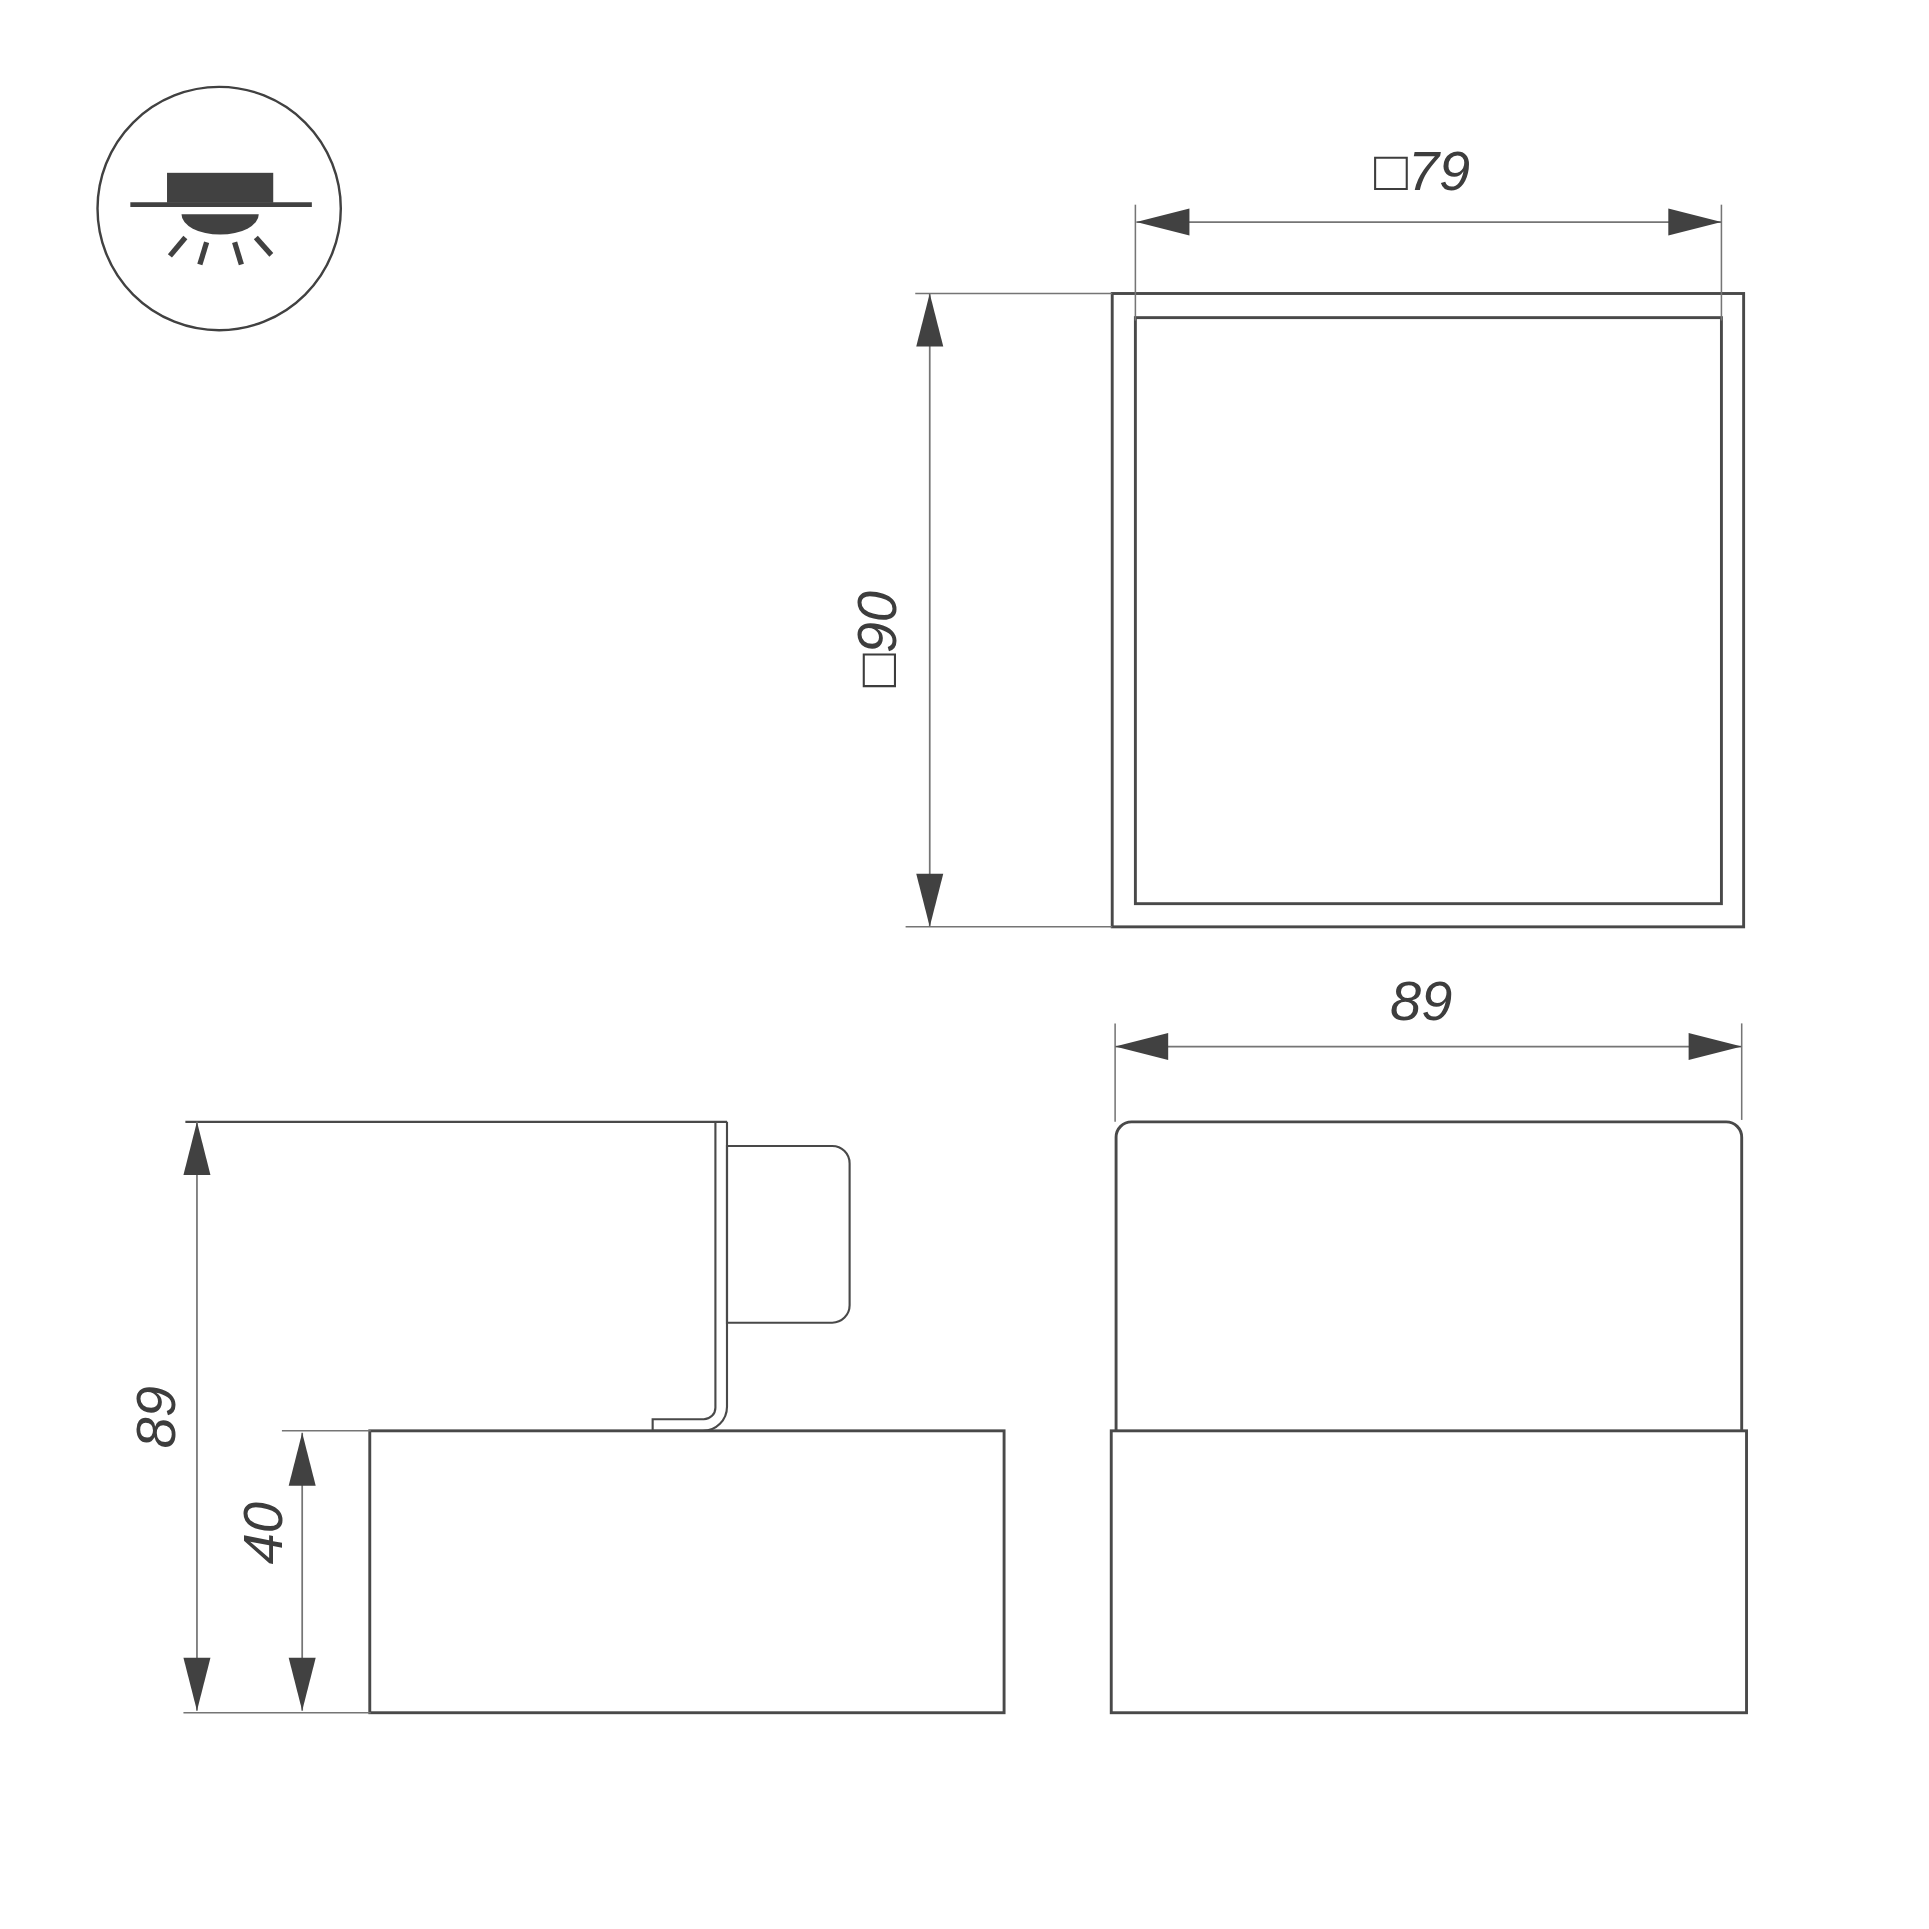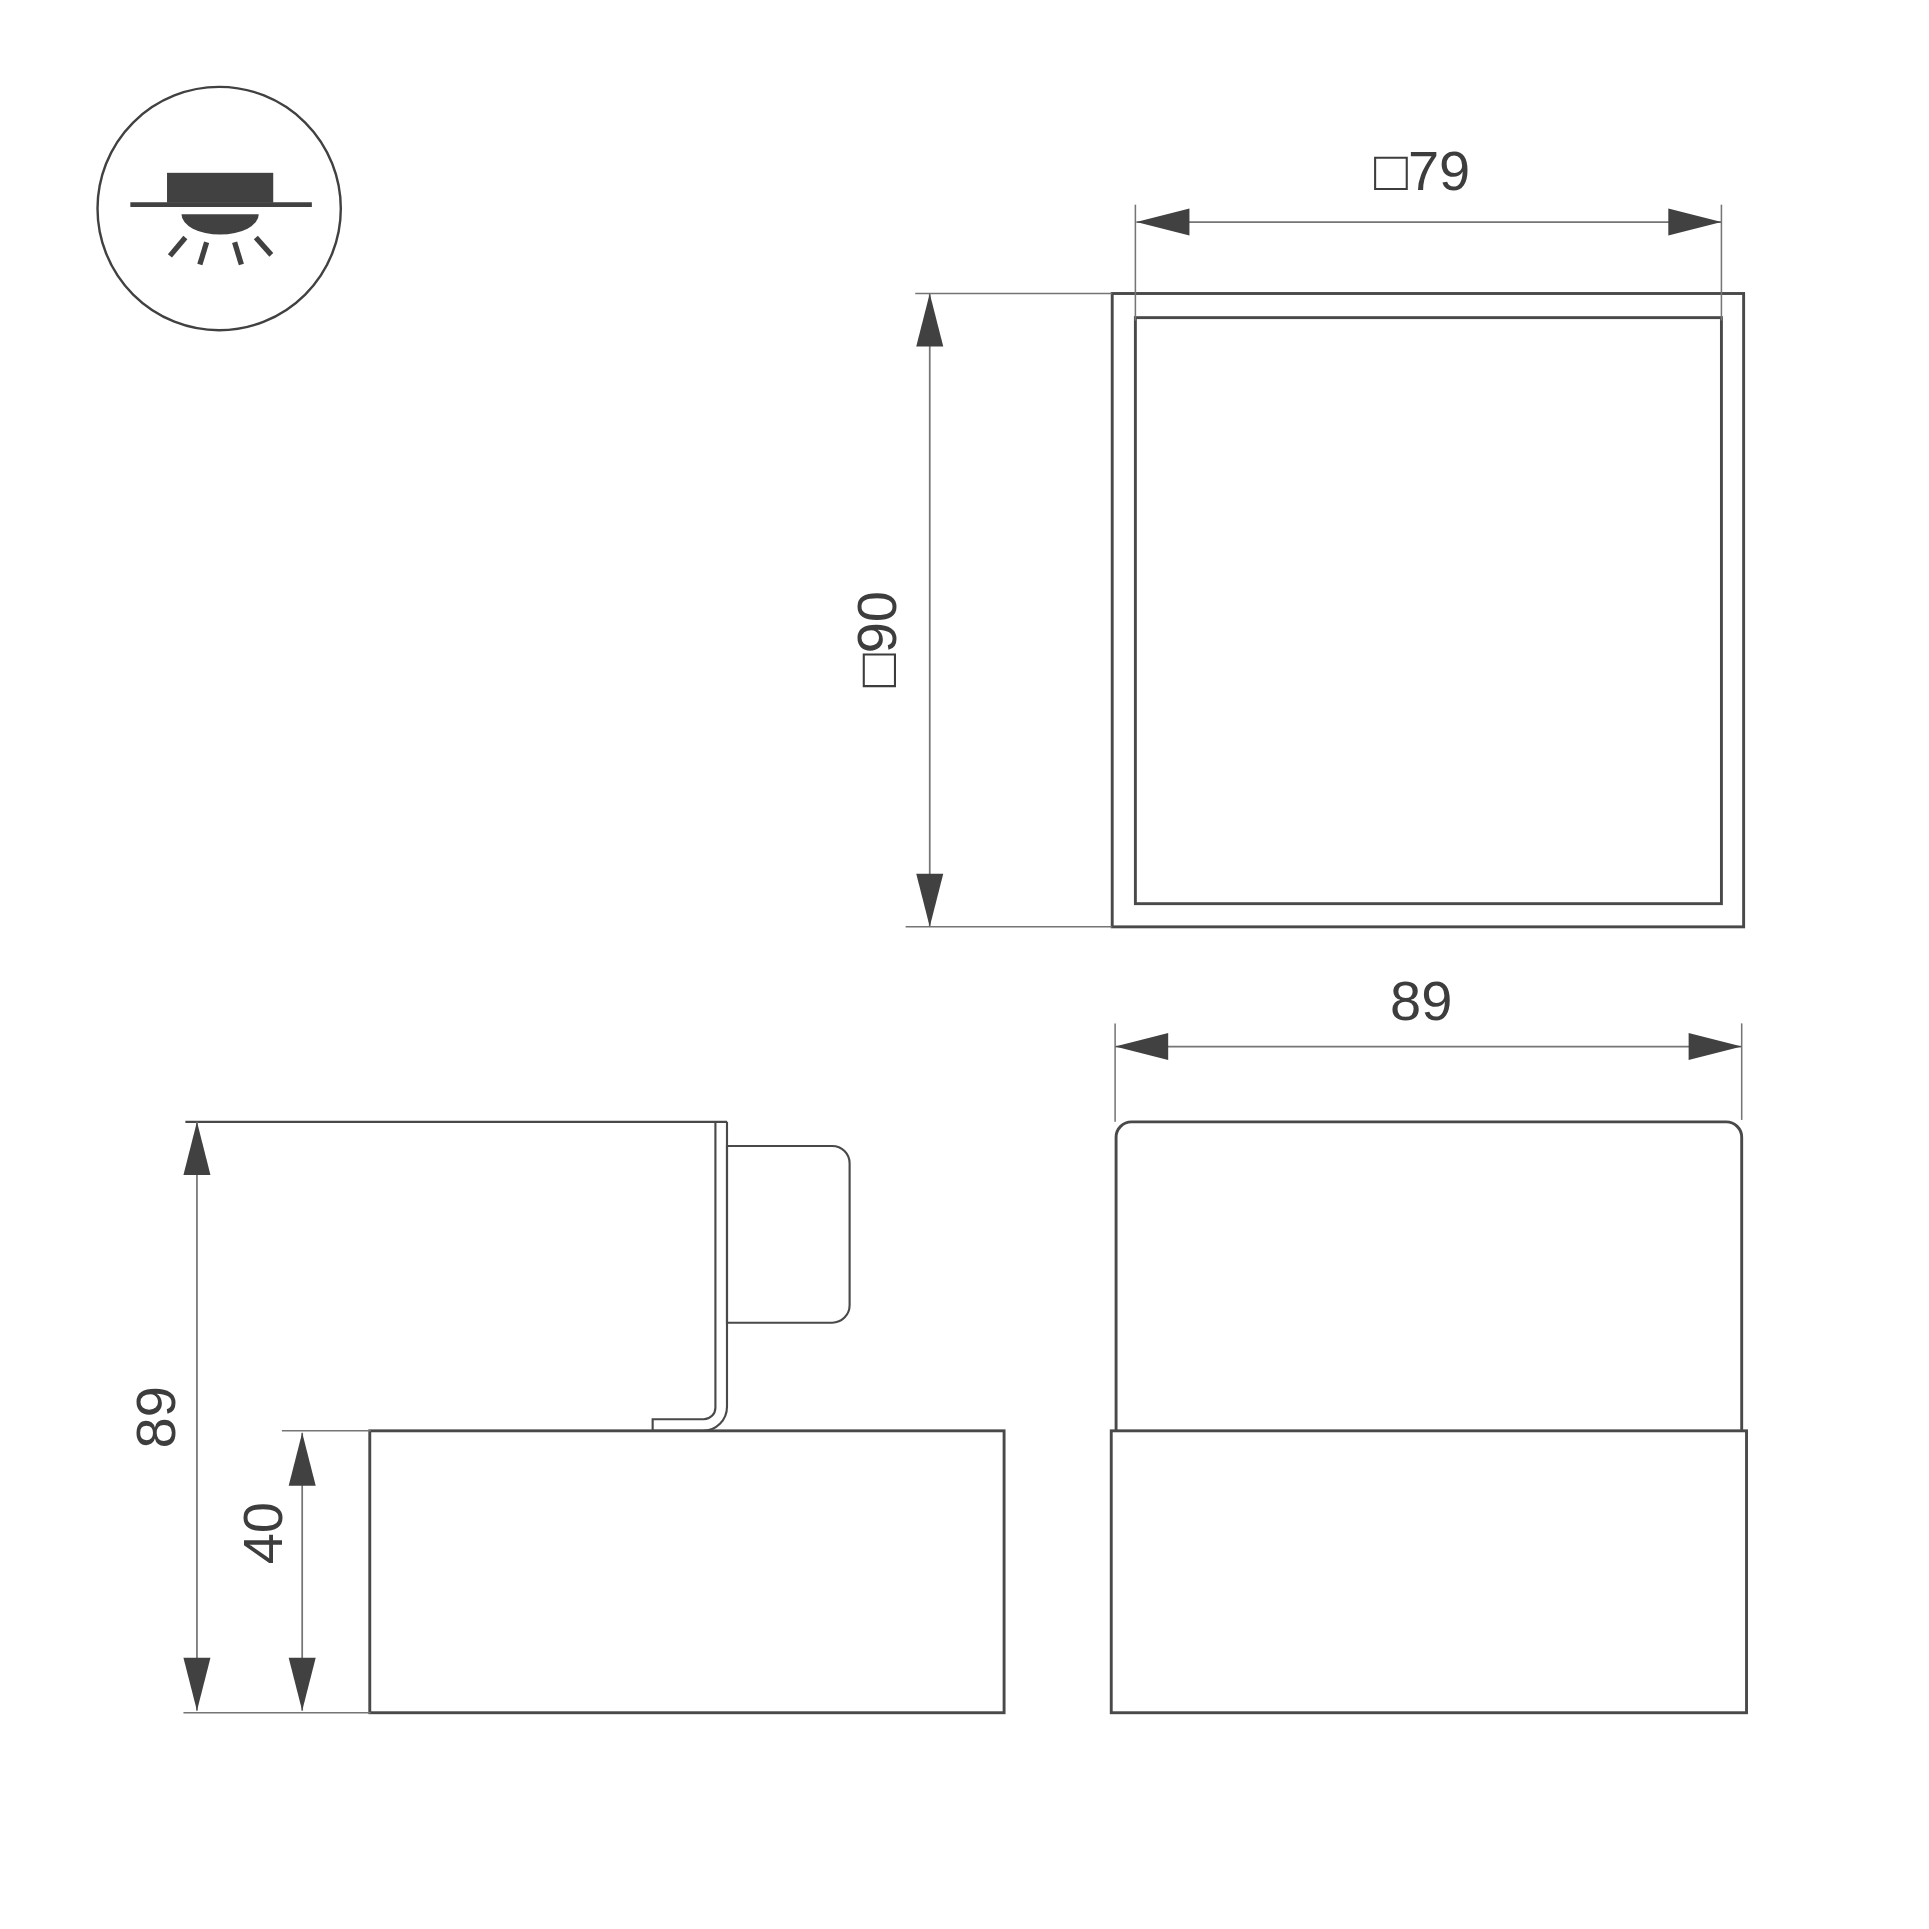--- a/index.html
+++ b/index.html
@@ -3,21 +3,21 @@
 <meta charset="utf-8">
 <style>
   :root{
     --line:#494949;
     --dim:#757575;
     --arrow:#414141;
     --text:#3d3d3d;
     --bg:#ffffff;
   }
   html,body{margin:0;padding:0;background:var(--bg);}
-  .stage{width:1929px;height:1929px;background:var(--bg);overflow:hidden;}
+  .stage{width:1929px;height:1929px;background:var(--bg);overflow:hidden;font-style:italic;}
   svg{display:block;}
   .outline{fill:none;stroke:var(--line);stroke-width:3;}
   .outline-thin{fill:none;stroke:var(--line);stroke-width:2.2;}
   .ext{fill:none;stroke:var(--dim);stroke-width:1.6;}
   .dimline{fill:none;stroke:var(--dim);stroke-width:1.8;}
   .arrow{fill:var(--arrow);stroke:none;}
   .dim-text{
     font-family:"Liberation Sans","DejaVu Sans",sans-serif;
     font-size:58px;
     fill:var(--text);

